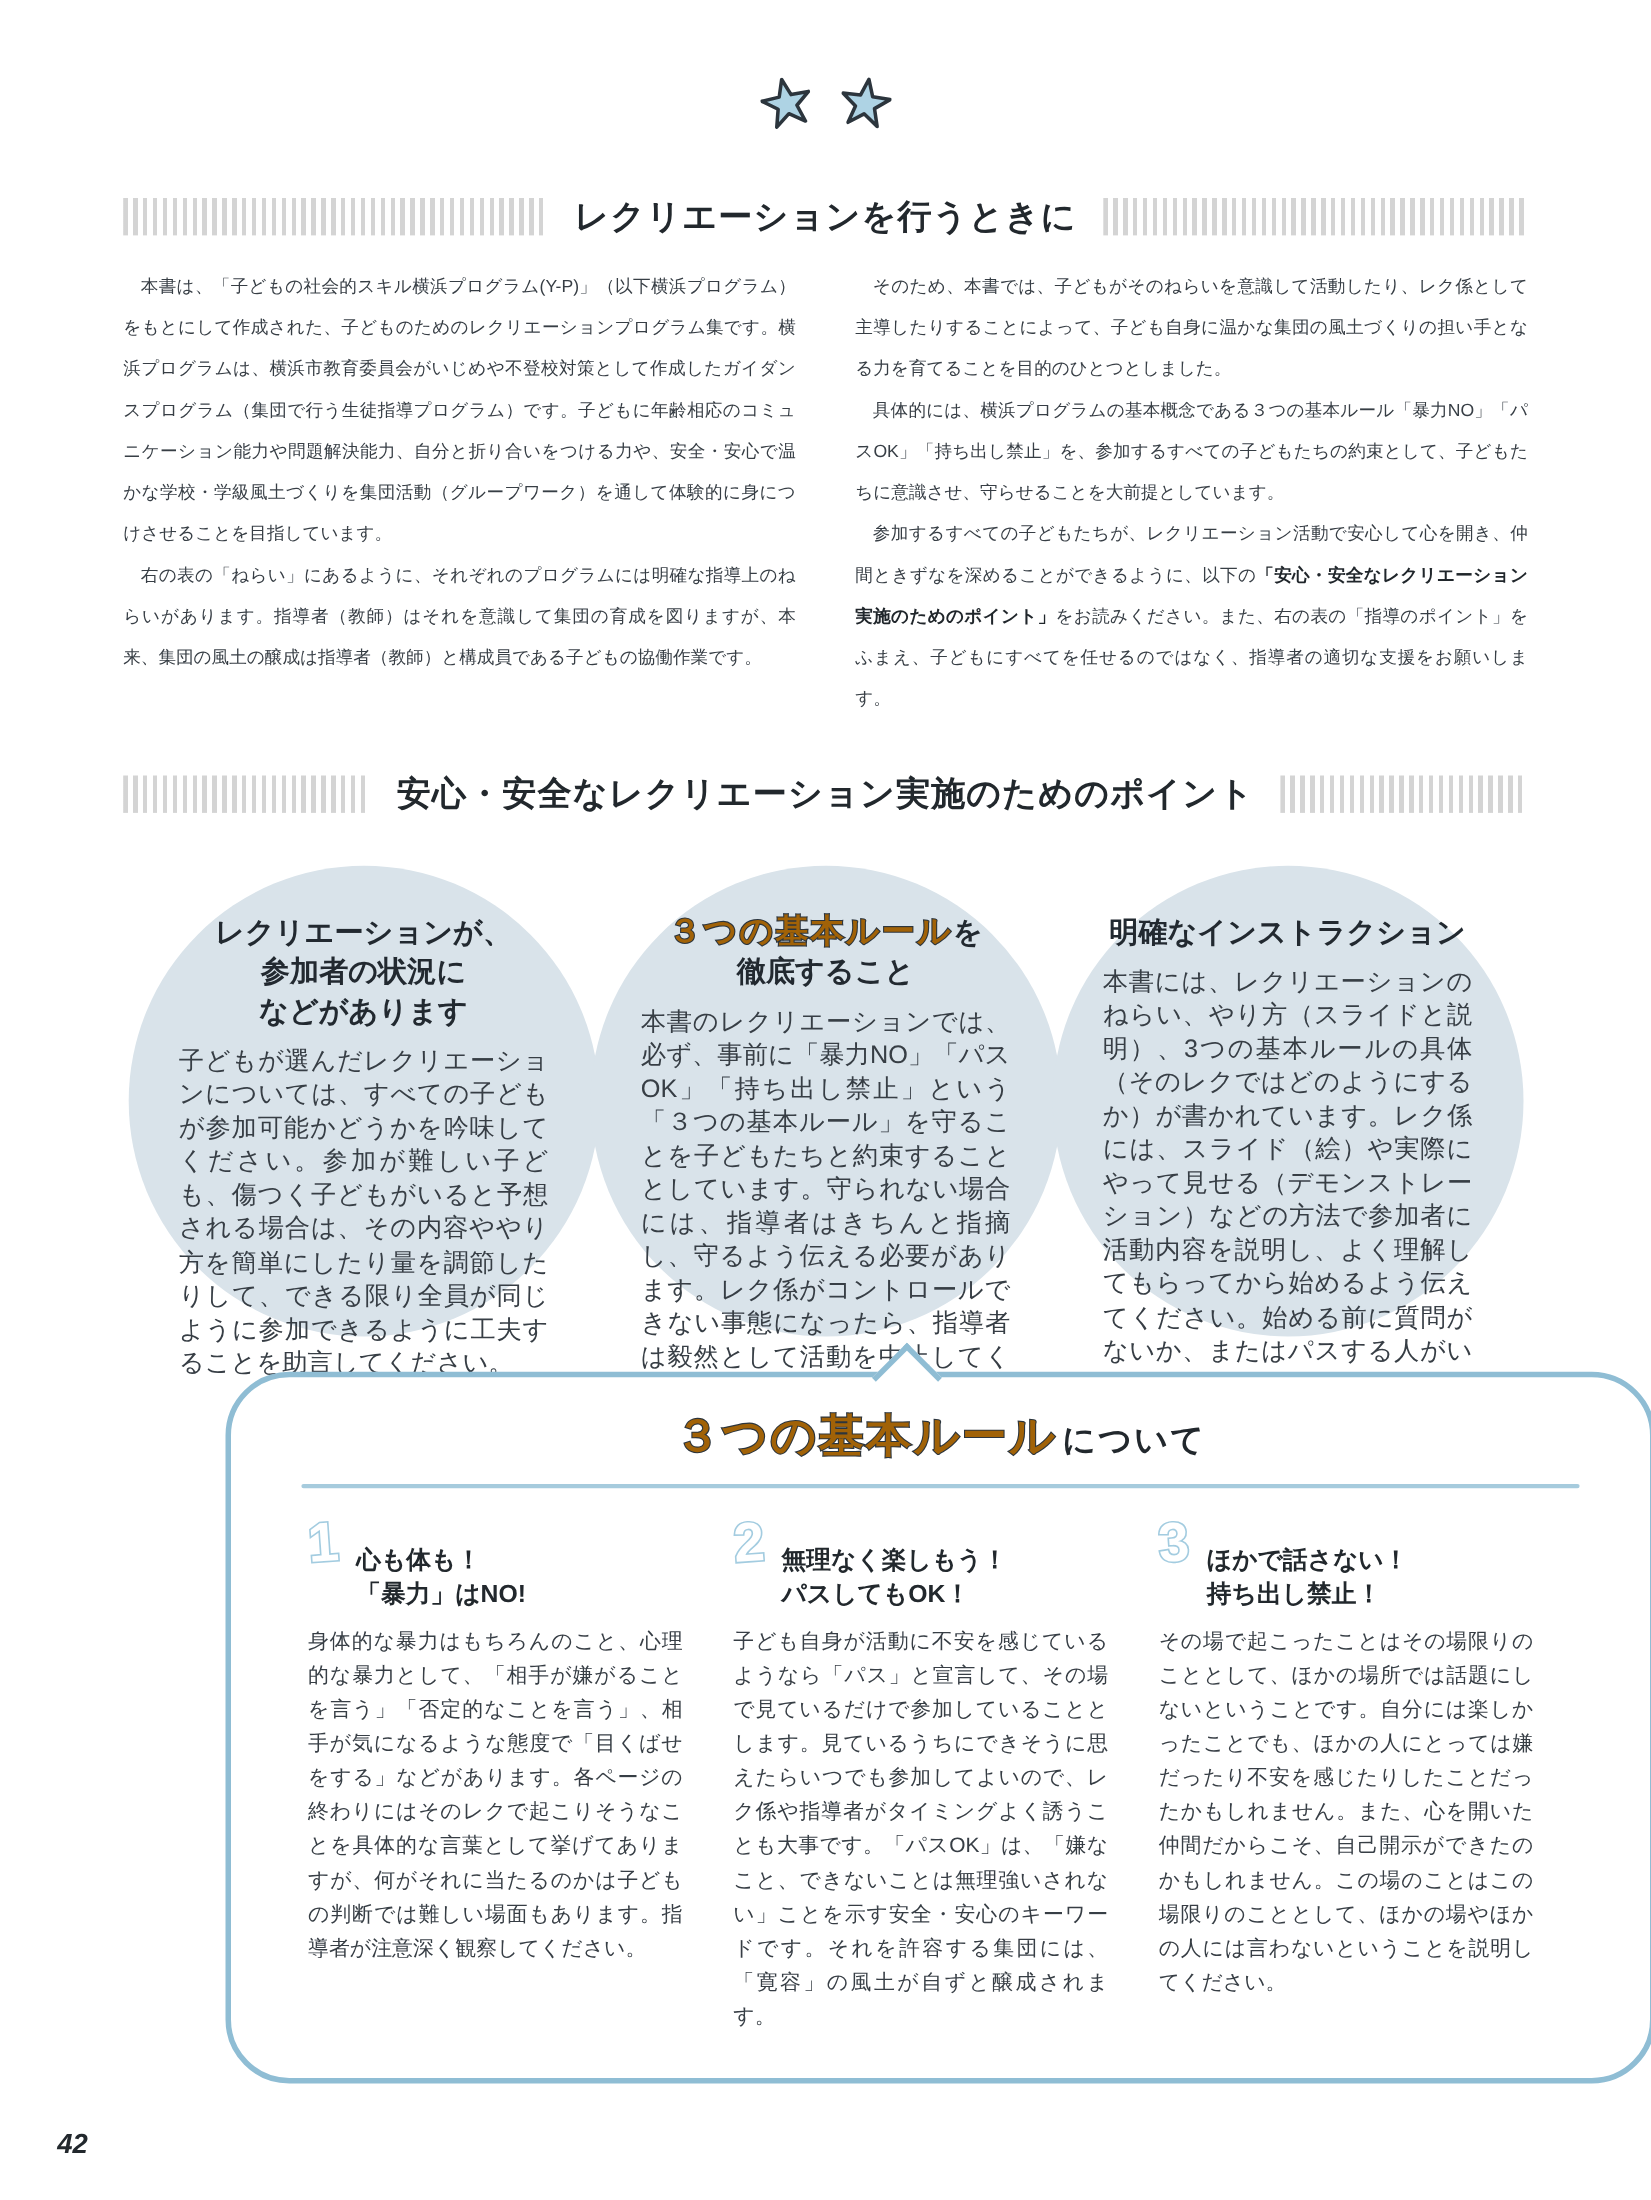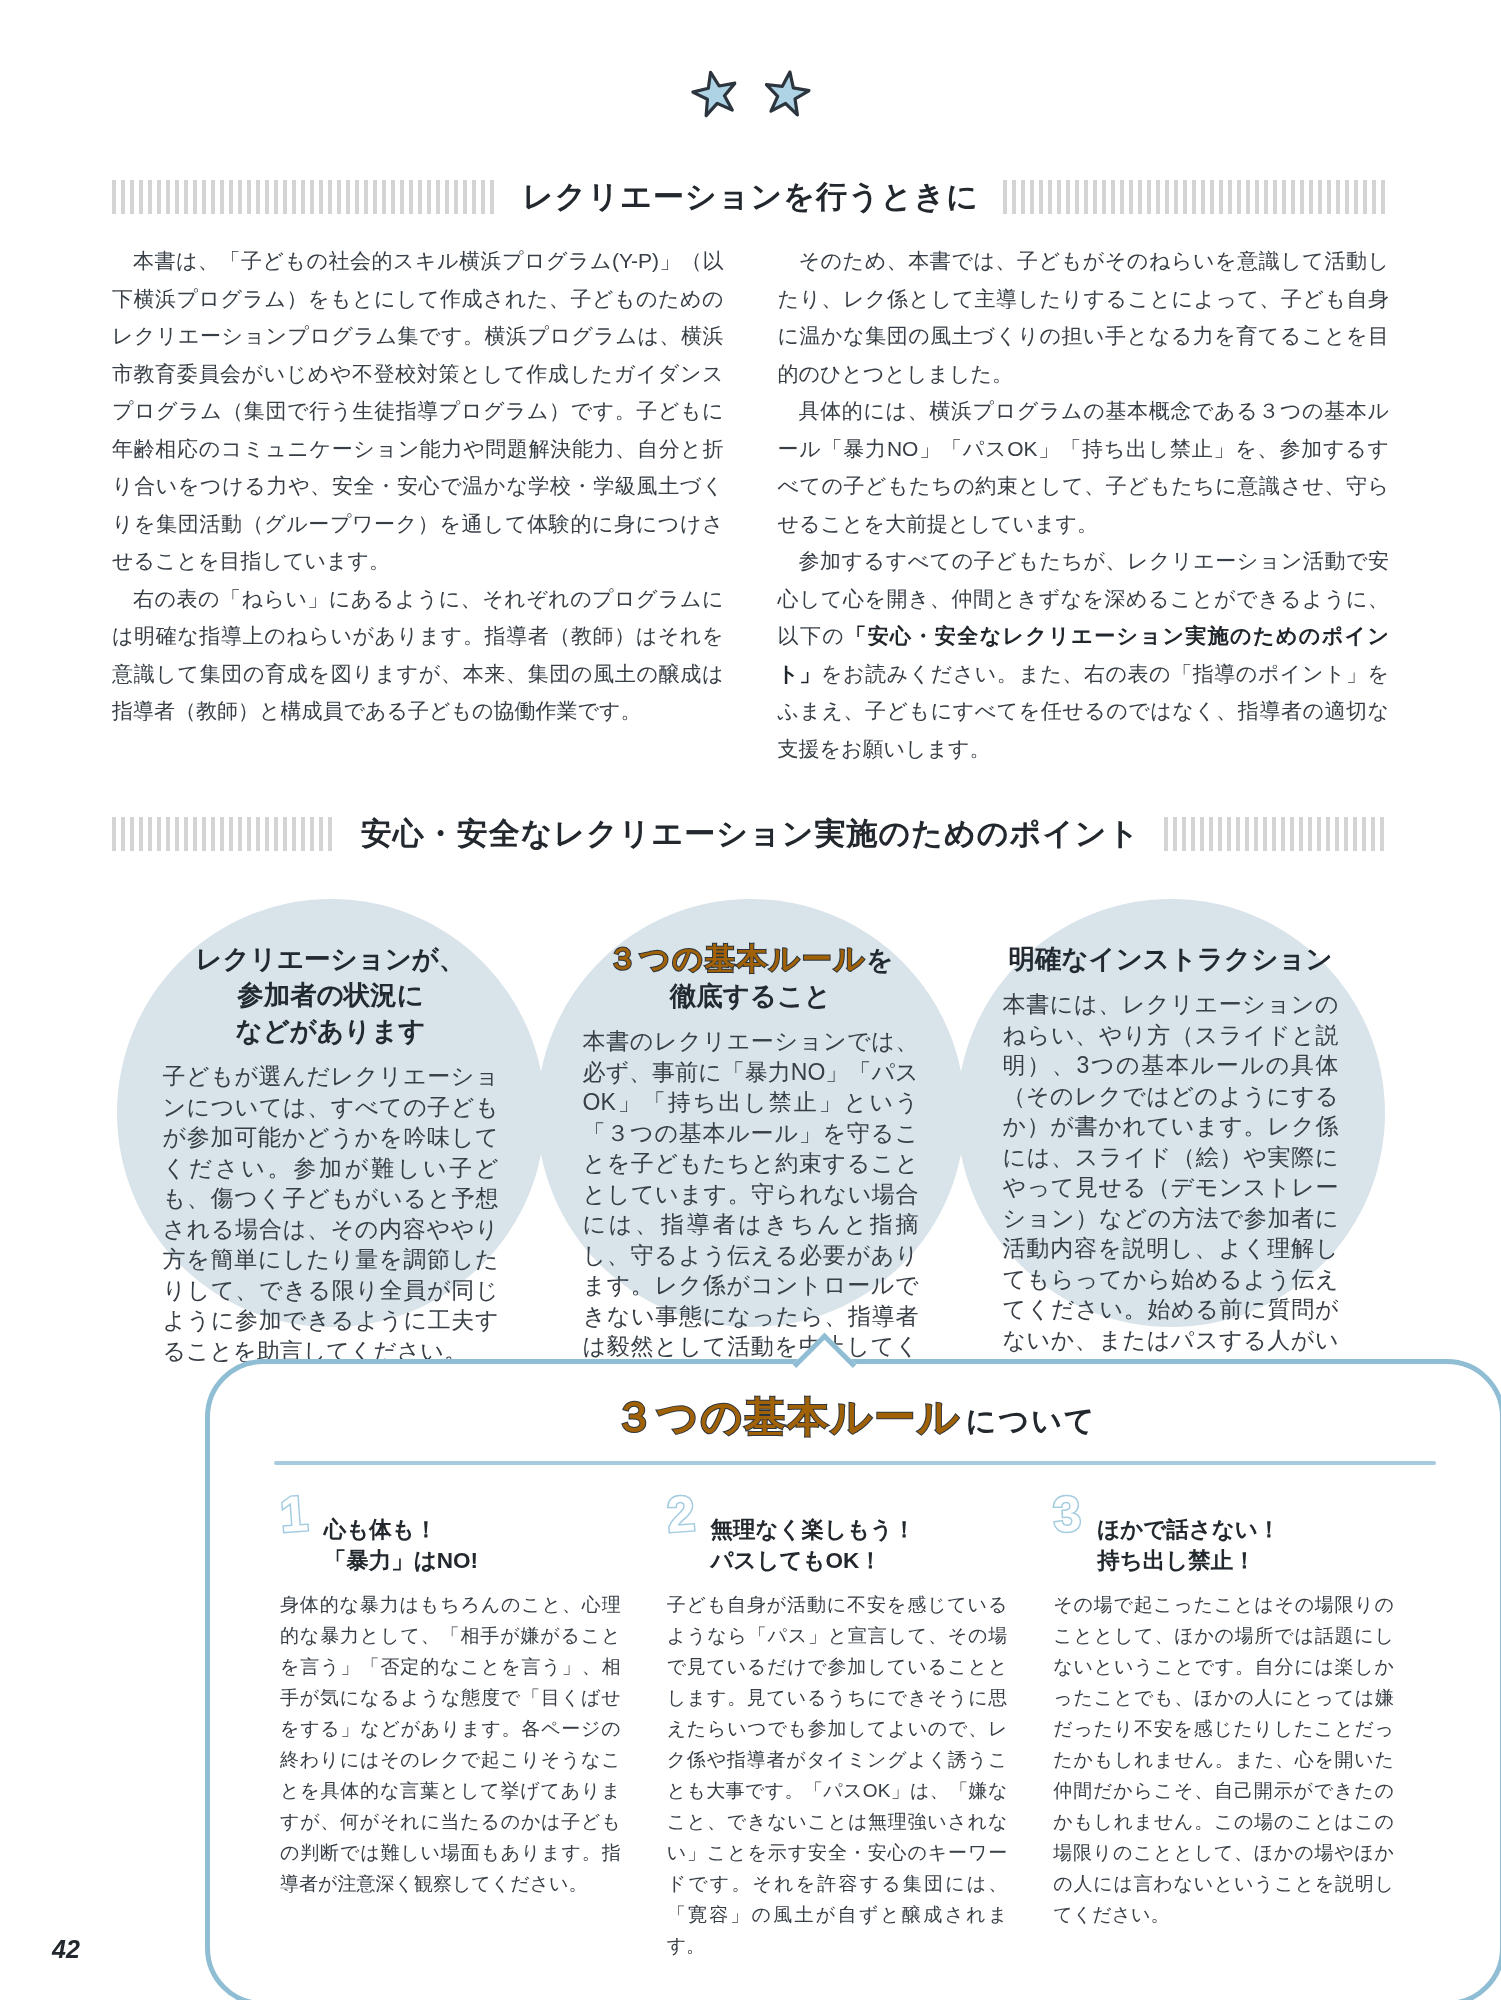--- a/index.html
+++ b/index.html
@@ -41,21 +41,21 @@
   .sec-title{
     font-size:31px;font-weight:800;color:#22282d;
     letter-spacing:1px;white-space:nowrap;
   }
 
   
   .cols{display:flex;gap:54px;margin-top:24px;}
   .col{flex:1;min-width:0;}
   .col p{
     margin:0;
-    font-size:21px;line-height:37.5px;
+    font-size:16px;line-height:37.5px;
     text-align:justify;
     text-indent:1em;
     color:#373e45;
   }
   .col p span.b{font-weight:800;color:#20262b;}
 
   
   .circles{
     display:flex;justify-content:center;
     margin-top:44px;

